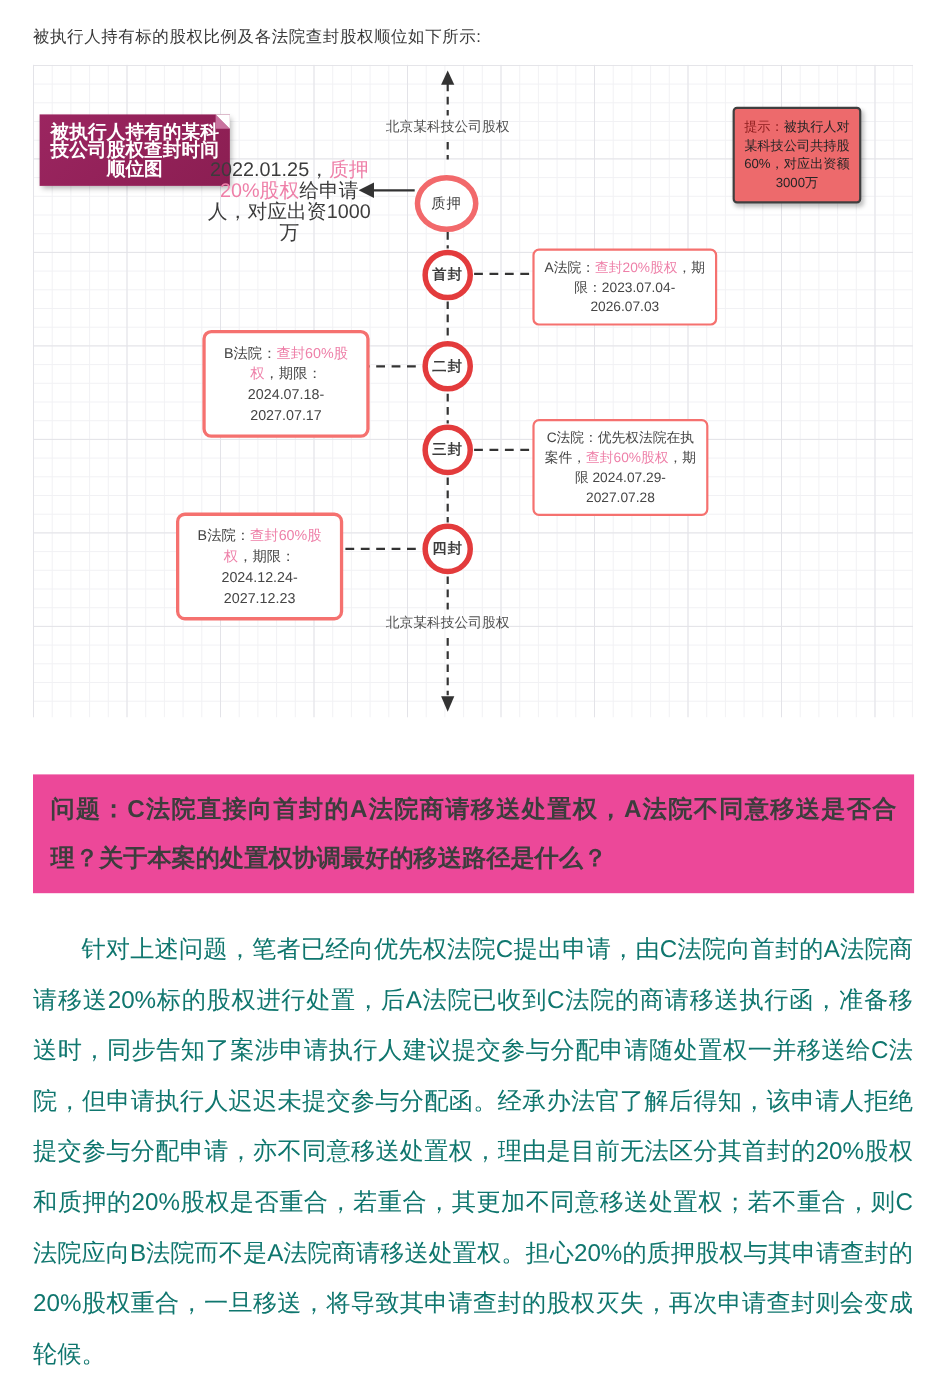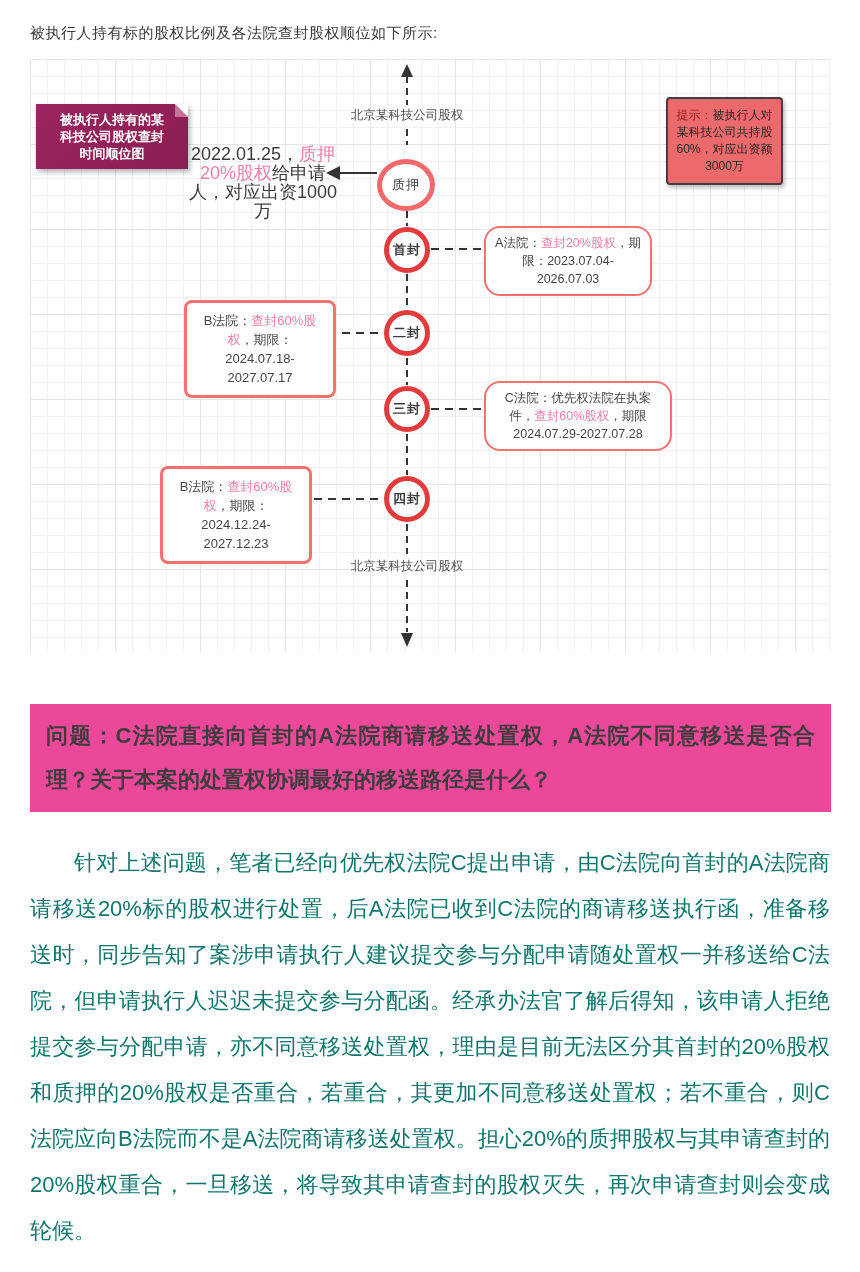--- a/index.html
+++ b/index.html
@@ -62,27 +62,27 @@
     font-weight: normal;
   }
   .node.seal { width: 46px; height: 46px; left: 354px; border: 5px solid #e33b3c; }
   .node.seal.first  { top: 168px; }
   .node.seal.second { top: 251px; }
   .node.seal.third  { top: 327px; }
   .node.seal.fourth { top: 417px; }
 
   .title-box {
     position: absolute;
-    left: 6px; top: 45px; width: 152px;
+    left: 6px; top: 45px; width: 173px;
     background: linear-gradient(135deg, #9b2560 0%, #8b1e52 100%);
     color: #ffffff;
-    font-size: 13px; font-weight: bold;
+    font-size: 17px; font-weight: bold;
     line-height: 17px;
     text-align: center;
-    padding: 7px 20px;
+    padding: 7px 3px;
     box-shadow: 2px 3px 5px rgba(0,0,0,0.3);
   }
   .title-box .fold {
     position: absolute; top: 0; right: 0;
     width: 0; height: 0;
     border-left: 13px solid transparent;
     border-top: 13px solid #ffffff;
   }
   .title-box .fold-inner {
     position: absolute; top: 0; right: 0;
@@ -110,28 +110,28 @@
     text-align: center;
     color: #262626;
     box-shadow: 2px 3px 4px rgba(0,0,0,0.25);
   }
   .tip-box .tip-label { color: #8c1d1d; }
 
   .note-box {
     position: absolute;
     background: #ffffff;
     border: 2px solid #f5716f;
-    border-radius: 16px;
+    border-radius: 6px;
     text-align: center;
     color: #454545;
     font-size: 12.5px; line-height: 18px;
     padding: 6px 8px;
   }
   .note-box.box-a { left: 454px; top: 167px; width: 168px; }
-  .note-box.box-c { left: 454px; top: 322px; width: 188px; }
+  .note-box.box-c { left: 454px; top: 322px; width: 160px; }
   .note-box.box-b1, .note-box.box-b2 {
     width: 152px; left: 130px;
     border-width: 3px; border-radius: 8px;
     font-size: 13px; line-height: 19px; padding: 8px 6px;
   }
   .note-box.box-b1 { top: 241px; margin-left: 24px; }
   .note-box.box-b2 { top: 407px; }
   .hl { color: #ee7fa8; }
 
   

